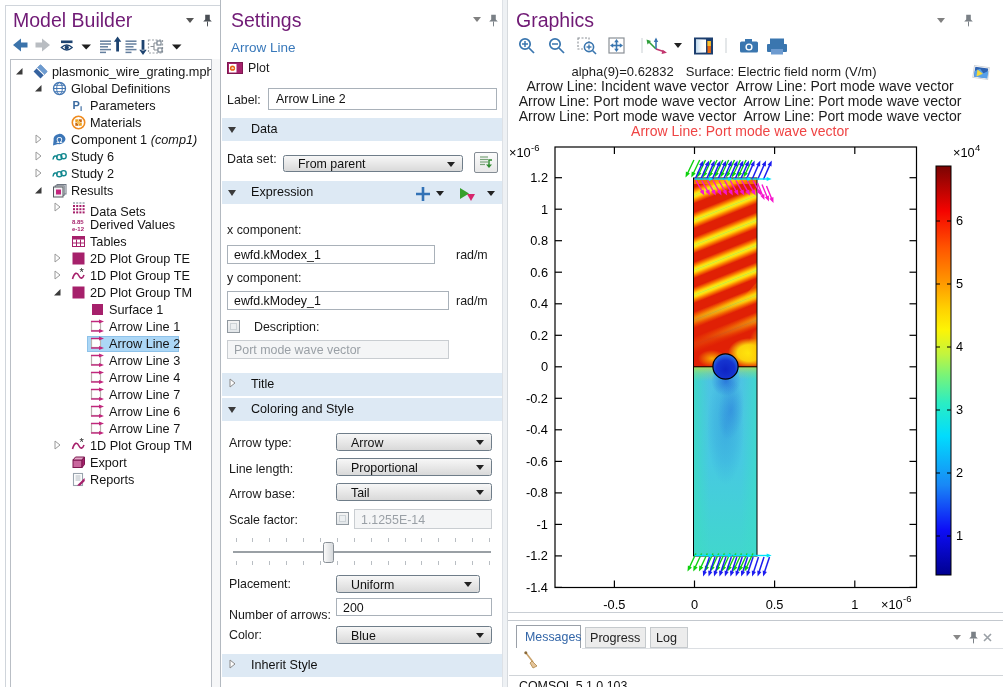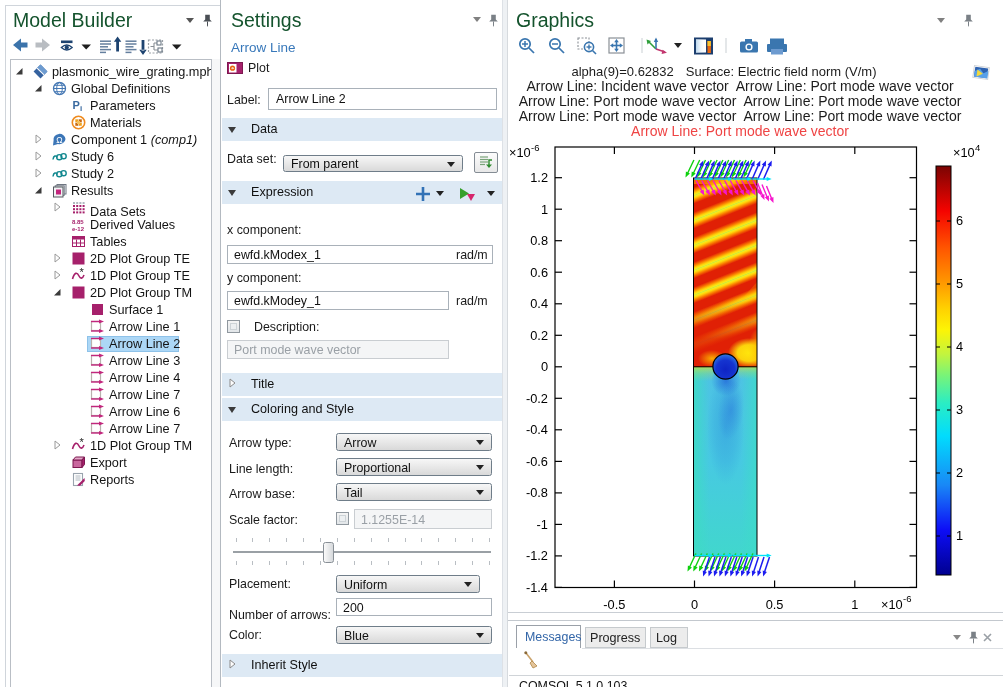--- a/index.html
+++ b/index.html
@@ -1,22 +1,22 @@
 <!DOCTYPE html>
 <html><head><meta charset="utf-8"><style>
 *{margin:0;padding:0;box-sizing:border-box}
 html,body{width:1003px;height:687px;background:#fff;font-family:"Liberation Sans",sans-serif;overflow:hidden;position:relative}
 .abs{position:absolute}
 .tl{font-size:12.7px;color:#141414;white-space:nowrap}
-.hdr{font-size:19.5px;color:#14532d;letter-spacing:0px}
+.hdr{font-size:19.5px;color:#701a75;letter-spacing:0px}
 .lab{font-size:12.4px;color:#1a1a1a;white-space:nowrap}
 .band{background:#dde9f4;height:23px}
 .bandtxt{font-size:12.6px;color:#101010}
 .combo{border:1px solid #6f7d89;border-radius:2.5px;background:linear-gradient(#f7f7f7,#d9d9d9);font-size:12.4px;color:#111}
-.combo span{position:absolute;left:7px;top:2px}
+.combo span{position:absolute;left:14px;top:2px}
 .combo:after{content:"";position:absolute;right:7px;top:6px;border-left:4px solid transparent;border-right:4px solid transparent;border-top:5px solid #222}
 .tfield{border:1px solid #a9b1b9;background:#fff;font-size:12.4px;color:#111}
 .gfield{border:1px solid #c9cdd1;background:#f4f5f6;font-size:12.4px;color:#9aa0a6}
 .caret{width:0;height:0;border-left:4.5px solid transparent;border-right:4.5px solid transparent;border-top:5px solid #555}
 .sechdr-exp{width:0;height:0;border-left:4.5px solid transparent;border-right:4.5px solid transparent;border-top:6px solid #3b3b3b}
 </style></head>
 <body>
 
 <div class="abs" style="left:5px;top:5px;width:216px;height:682px;border-left:1px solid #d0d5db;border-top:1px solid #d0d5db"></div>
 <div class="abs hdr" style="left:13px;top:9px">Model Builder</div>
@@ -327,21 +327,21 @@
     <path d="M5.7 0 h2.6 v5.7 h5.7 v2.6 h-5.7 v5.7 h-2.6 v-5.7 h-5.7 v-2.6 h5.7z" fill="#3272b6"></path>
   </svg>
 <div class="abs caret" style="left:436px;top:191px;border-top-color:#222"></div>
 <svg class="abs" style="left:459px;top:187px" width="17" height="15">
     <polygon points="1,1 10,6.5 1,12" fill="#36a02c"></polygon>
     <polygon points="8,7 16,7 12,14" fill="#d6266c"></polygon>
   </svg>
 <div class="abs caret" style="left:487px;top:191px;border-top-color:#222"></div>
 
 <div class="abs lab" style="left:227px;top:223px">x component:</div>
-<div class="abs tfield" style="left:227px;top:245px;width:266px;height:19px">
+<div class="abs tfield" style="left:227px;top:245px;width:208px;height:19px">
     <span style="position:absolute;left:6px;top:2px">ewfd.kModex_1</span>
   </div>
 <div class="abs lab" style="left:456px;top:248px">rad/m</div>
 <div class="abs lab" style="left:227px;top:271px">y component:</div>
 <div class="abs tfield" style="left:227px;top:291px;width:222px;height:19px">
     <span style="position:absolute;left:6px;top:2px">ewfd.kModey_1</span>
   </div>
 <div class="abs lab" style="left:456px;top:294px">rad/m</div>
 <div class="abs" style="left:227px;top:320px;width:13px;height:13px;border:1px solid #8f979e;background:linear-gradient(#f4f4f4,#e2e6e9)">
     <div style="margin:2px;width:7px;height:7px;background:#eceff1;border:1px solid #cdd3d7"></div>

